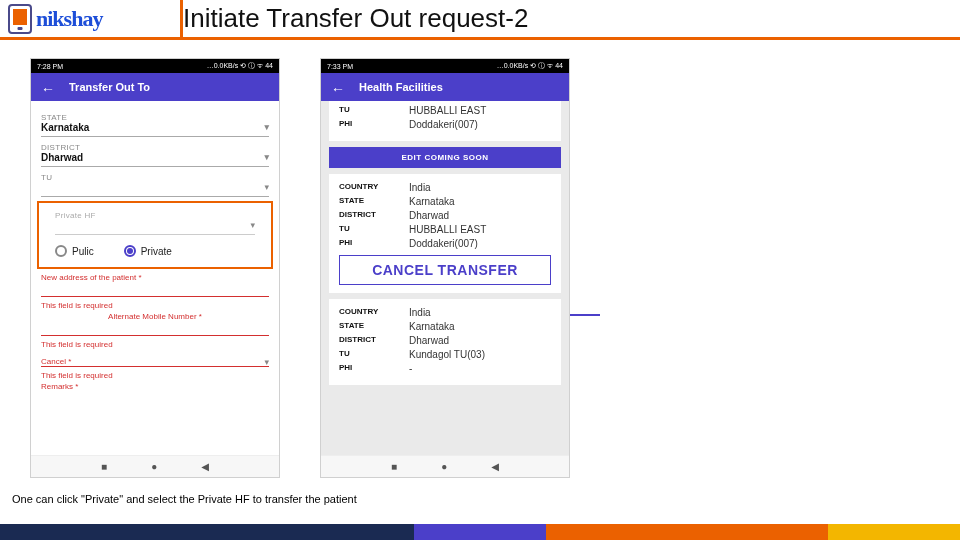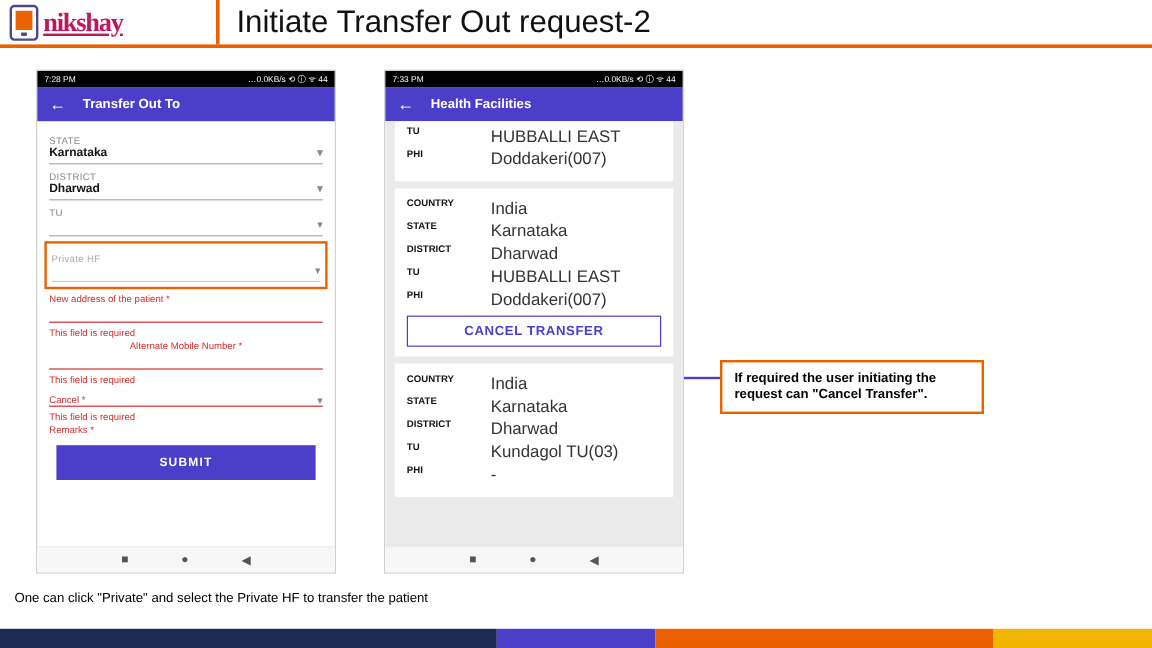--- a/index.html
+++ b/index.html
@@ -2,53 +2,53 @@
 <html><head>
 <meta charset="utf-8">
 <style>
   * { box-sizing: border-box; margin: 0; padding: 0; }
   body { width: 960px; height: 540px; font-family: Arial, sans-serif; position: relative; background: #fff; overflow: hidden; }
   .header { height: 40px; display: flex; align-items: center; border-bottom: 3px solid #eb6100; }
   .logo { width: 180px; padding-left: 8px; display: flex; align-items: center; gap: 4px; }
   .logo-icon { width: 24px; height: 30px; border: 2px solid #4a4a8a; border-radius: 4px; position: relative; }
   .logo-icon::before { content: ""; position: absolute; top: 3px; left: 3px; right: 3px; bottom: 7px; background: #eb6100; }
   .logo-icon::after { content: ""; position: absolute; bottom: 2px; left: 50%; transform: translateX(-50%); width: 5px; height: 3px; background: #4a4a8a; border-radius: 1px; }
-  .logo-text { font-family: "Segoe Script", cursive; font-size: 22px; font-weight: bold; color: #be185d; letter-spacing: -1px; text-decoration: underline; }
-  .title-bar { flex: 1; height: 100%; display: flex; align-items: center; padding-left: 14px; border-left: 3px solid #eb6100; }
+  .logo-text { font-family: "Segoe Script", cursive; font-size: 22px; font-weight: bold; color: #1d4ed8; letter-spacing: -1px; }
+  .title-bar { flex: 1; height: 100%; display: flex; align-items: center; border-left: 3px solid #eb6100; }
   .title { font-size: 26px; font-weight: 300; color: #111; }
   .content { position: relative; height: 470px; }
   
   .phone { position: absolute; width: 250px; height: 420px; border: 1px solid #d0d0d0; background: #fff; font-size: 9px; overflow: hidden; }
   .phone1 { left: 30px; top: 18px; }
   .phone2 { left: 320px; top: 18px; }
   .statusbar { height: 14px; background: #000; color: #fff; display: flex; justify-content: space-between; align-items: center; padding: 0 6px; font-size: 7px; }
   .appbar { height: 28px; background: #4b3fc9; color: #fff; display: flex; align-items: center; padding: 0 10px; gap: 14px; font-size: 11px; font-weight: bold; }
   .arrow-back { font-size: 14px; }
   .form { padding: 6px 10px; color: #222; }
   .lbl { color: #888; font-size: 8px; margin-top: 6px; letter-spacing: 0.3px; }
   .val { font-size: 10px; font-weight: 600; color: #111; border-bottom: 1px solid #aaa; padding-bottom: 3px; }
   .val.faded { color: #aaa; font-weight: 500; }
   .red { color: #d32f2f; font-size: 8px; margin-top: 4px; }
   .radio-row { display: flex; gap: 30px; margin: 10px 0 6px; align-items: center; }
   .radio { display: flex; align-items: center; gap: 5px; font-size: 10px; }
   .r-outer { width: 12px; height: 12px; border: 2px solid #888; border-radius: 50%; display: flex; align-items: center; justify-content: center; }
   .r-outer.sel { border-color: #4b3fc9; }
   .r-inner { width: 6px; height: 6px; background: #4b3fc9; border-radius: 50%; }
-  .highlight-box { border: 2px solid #eb6100; margin: 4px -4px; padding: 2px 4px 4px; }
+  .highlight-box { border: 2px solid #eb6100; margin: 4px -4px; padding: 2px 16px 4px; }
   .submit { background: #4b3fc9; color: #fff; text-align: center; padding: 9px 0; font-size: 10px; font-weight: bold; letter-spacing: 1px; margin: 8px 6px 0; }
   .phone-nav { position: absolute; bottom: 0; left: 0; right: 0; height: 22px; display: flex; justify-content: center; gap: 44px; align-items: center; background: #f7f7f7; border-top: 1px solid #eee; color: #555; font-size: 10px; }
   
   .p2-body { background: #eaeaea; height: calc(100% - 42px - 22px); overflow: hidden; }
   .card { background: #fff; margin: 6px 8px; padding: 8px 10px; }
   .card-title { font-weight: bold; font-size: 11px; margin-bottom: 6px; }
   .row2 { display: flex; margin-bottom: 3px; }
   .row2 .k { width: 70px; font-weight: bold; font-size: 8px; color: #111; }
-  .row2 .v { font-size: 14px; color: #333; text-align: right; }
+  .row2 .v { font-size: 10px; color: #333; text-align: right; }
   .edit-btn { background: #4b3fc9; color: #fff; text-align: center; padding: 6px 0; font-size: 8px; font-weight: bold; letter-spacing: 0.5px; margin: 0 8px 6px; }
-  .cancel-btn { border: 1.5px solid #4b3fc9; color: #4b3fc9; text-align: center; padding: 6px 0; font-size: 11px; font-weight: bold; letter-spacing: 0.5px; margin-top: 6px; }
+  .cancel-btn { border: 1.5px solid #4b3fc9; color: #4b3fc9; text-align: center; padding: 6px 0; font-size: 14px; font-weight: bold; letter-spacing: 0.5px; margin-top: 6px; }
   
   .callout { position: absolute; background: #fff; border: 2px solid #eb6100; padding: 6px 10px; font-size: 11px; line-height: 1.3; max-width: 220px; font-weight: bold; }
   .callout1 { left: 600px; top: 260px; }
   .leader { position: absolute; height: 2px; background: #4b3fc9; }
   .leader1 { left: 570px; top: 274px; width: 30px; }
   .caption { position: absolute; left: 12px; bottom: 4px; font-size: 11px; line-height: 1.3; }
   
   .footer { position: absolute; bottom: 0; left: 0; right: 0; height: 16px; display: flex; }
   .f1 { flex: 2.2; background: #1a2a52; }
   .f2 { flex: 0.7; background: #4b3fc9; }
@@ -83,32 +83,43 @@
     <div class="form">
       <div class="lbl">STATE</div>
       <div class="val"><span>Karnataka</span><span class="chev">▾</span></div>
       <div class="lbl">DISTRICT</div>
       <div class="val"><span>Dharwad</span><span class="chev">▾</span></div>
       <div class="lbl">TU</div>
       <div class="val faded">&nbsp;<span class="chev">▾</span></div>
       <div class="highlight-box">
         <div class="lbl" style="color:#aaa;">Private HF</div>
         <div class="val faded" style="border-bottom:1px solid #ccc;">&nbsp;<span class="chev">▾</span></div>
+        <div class="radio-row">
+          <div class="radio">
+              <span class="r-outer"></span>
+              <span>Pulic</span>
+            </div>
+          <div class="radio">
+              <span class="r-outer sel">
+                <span class="r-inner"></span>
+              </span>
+              <span>Private</span>
+            </div>
+        </div>
       </div>
       <div class="red">New address of the patient *</div>
       <div class="val" style="border-bottom:1px solid #d32f2f;">&nbsp;</div>
       <div class="red">This field is required</div>
       <div class="red" style="margin-top:2px;text-align:center;">Alternate Mobile Number *</div>
       <div class="val" style="border-bottom:1px solid #d32f2f;">&nbsp;</div>
       <div class="red">This field is required</div>
       <div class="red" style="margin-top:8px;"><span>Cancel *</span><span class="chev">▾</span></div>
       <div style="border-bottom:1px solid #d32f2f;height:1px;"></div>
       <div class="red">This field is required</div>
       <div class="red" style="margin-top:2px;">Remarks *</div>
-      <div class="submit">SUBMIT</div>
     </div>
     <div class="phone-nav">
       <span>■</span>
       <span>●</span>
       <span>◀</span>
     </div>
   </div>
 
   <div class="phone phone2">
     <div class="statusbar">
@@ -123,20 +134,21 @@
       <div class="card" style="margin-top:0;padding-top:4px;">
         <div class="row2">
             <span class="k">TU</span>
             <span class="v">HUBBALLI EAST</span>
           </div>
         <div class="row2">
             <span class="k">PHI</span>
             <span class="v">Doddakeri(007)</span>
           </div>
       </div>
+      <div class="edit-btn">EDIT COMING SOON</div>
       <div class="card">
         <div class="row2">
             <span class="k">COUNTRY</span>
             <span class="v">India</span>
           </div>
         <div class="row2">
             <span class="k">STATE</span>
             <span class="v">Karnataka</span>
           </div>
         <div class="row2">
@@ -177,21 +189,20 @@
       </div>
     </div>
     <div class="phone-nav">
       <span>■</span>
       <span>●</span>
       <span>◀</span>
     </div>
   </div>
 
   <div class="leader leader1"></div>
-  <div class="callout callout1">If required the user initiating the request can "Cancel Transfer".</div>
 
   <div class="caption">One can click "Private" and select the Private HF to transfer the patient</div>
 
 </div>
 
 <div class="footer">
   <div class="f1"></div>
     <div class="f2"></div>
     <div class="f3"></div>
     <div class="f4"></div>

